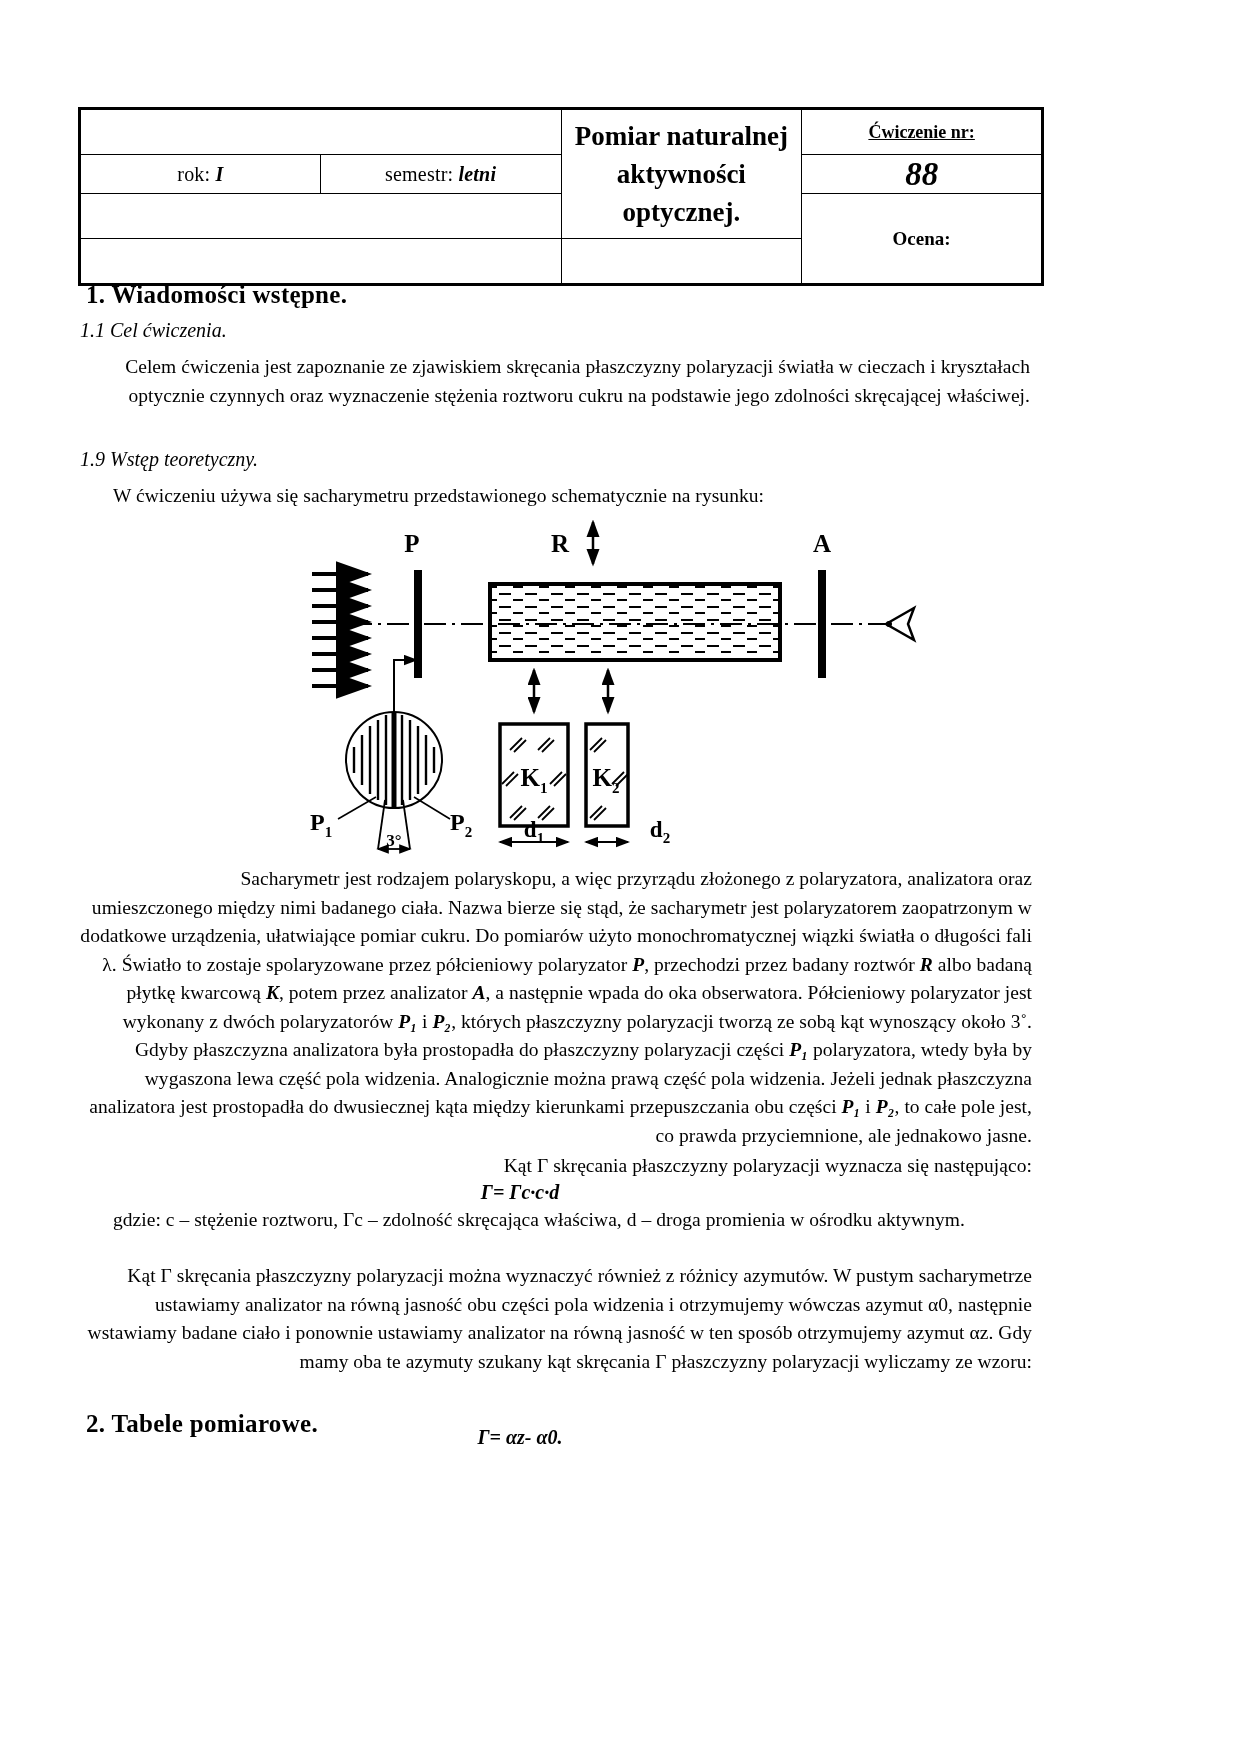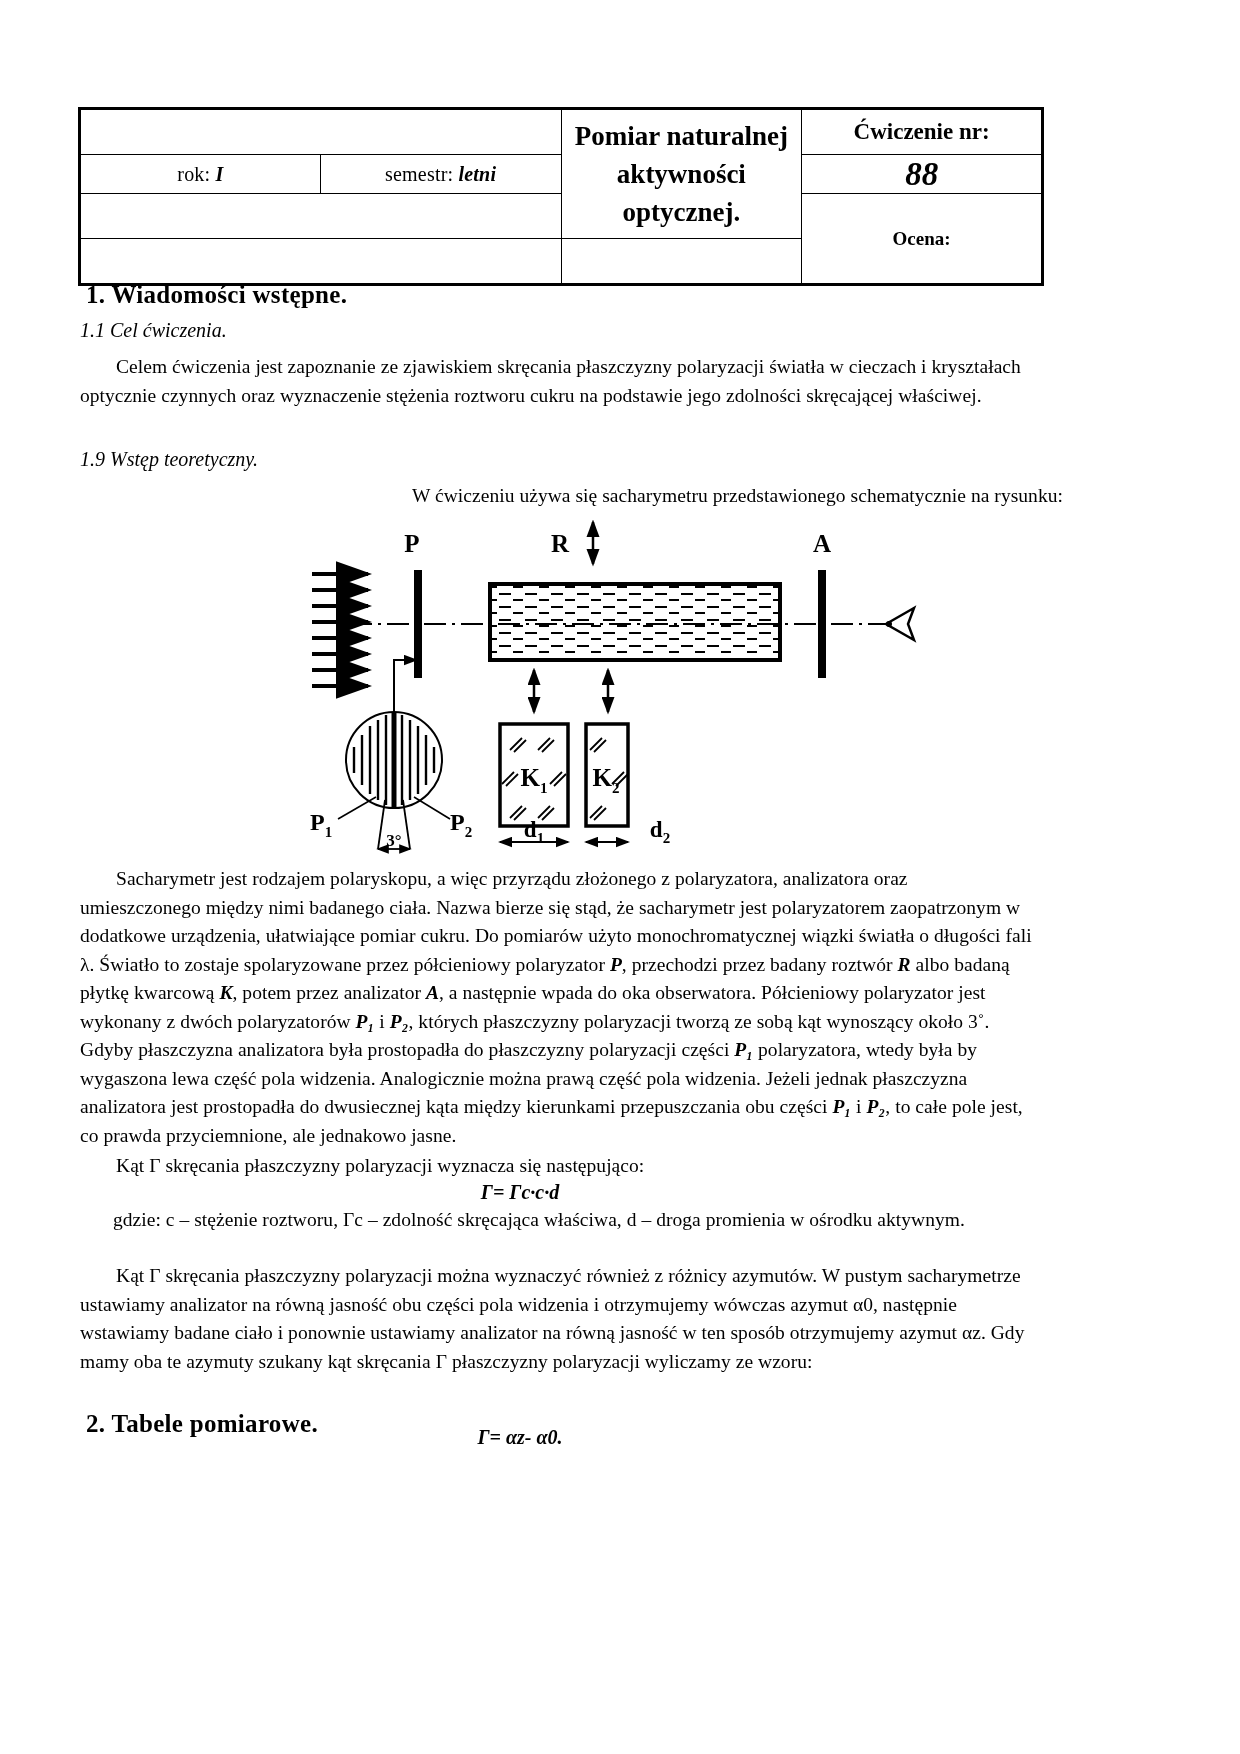--- a/index.html
+++ b/index.html
@@ -44,22 +44,23 @@
     font-weight: bold; font-style: italic;
   }
   .title-cell {
     font-size: 27px;
     font-weight: bold;
     line-height: 1.42;
     padding: 2px 6px 8px 6px;
     vertical-align: middle;
   }
   .cw-label {
-    font-size: 23px;
-    font-weight: bold;
+    font-size: 18px;
+    font-weight: bold;
+    text-decoration: underline;
     padding-top: 4px;
   }
   .cw-num {
     font-size: 33px;
     font-weight: bold;
     font-style: italic;
     padding-bottom: 6px;
   }
   .ocena-cell {
     font-size: 19px;
@@ -81,21 +82,21 @@
     font-style: italic;
   }
   .para {
     position: absolute;
     font-size: 19.5px;
     line-height: 28.5px;
     text-align: left;
     letter-spacing: .05px;
   }
   .para b { font-weight: bold; font-style: italic; }
-  .indent { text-indent: 36px; }
+  .indent { text-indent: 36px; text-align: right; }
   .formula {
     position: absolute;
     font-size: 20px;
     font-style: italic;
     font-weight: bold;
     text-align: center;
   }
 
   
   .figure {
@@ -140,21 +141,21 @@
     </table>
 
   <div class="h1" style="left:86px; top:281px;">1.  Wiadomości   wstępne.</div>
 
   <div class="h2" style="left:80px; top:319px;">1.1 Cel ćwiczenia.</div>
 
   <div class="para indent" style="left:80px; top:353px; width:950px;">Celem ćwiczenia jest zapoznanie ze zjawiskiem skręcania płaszczyzny polaryzacji światła w cieczach i kryształach optycznie czynnych oraz wyznaczenie stężenia roztworu cukru na podstawie jego zdolności skręcającej właściwej.</div>
 
   <div class="h2" style="left:80px; top:448px;">1.9 Wstęp teoretyczny.</div>
 
-  <div class="para" style="left:123px; top:482px; width:940px;text-align:right;">W ćwiczeniu używa się sacharymetru przedstawionego schematycznie na rysunku:</div>
+  <div class="para" style="left:113px; top:482px; width:940px;">W ćwiczeniu używa się sacharymetru przedstawionego schematycznie na rysunku:</div>
 
   <div class="figure">
     <svg width="660" height="345" viewBox="0 0 660 345" xmlns="http://www.w3.org/2000/svg">
       <defs>
         <marker id="arrh" markerWidth="9" markerHeight="9" refX="8" refY="3.2" orient="auto">
           <path d="M0,0 L9,3.2 L0,6.4 z" fill="#000"></path>
         </marker>
         <marker id="arrs" markerWidth="7" markerHeight="7" refX="6" refY="2.6" orient="auto">
           <path d="M0,0 L7,2.6 L0,5.2 z" fill="#000"></path>
         </marker>

